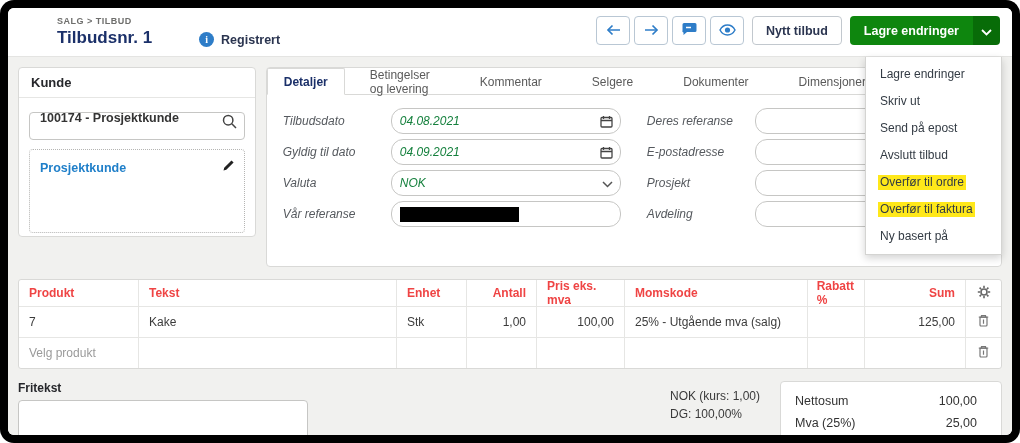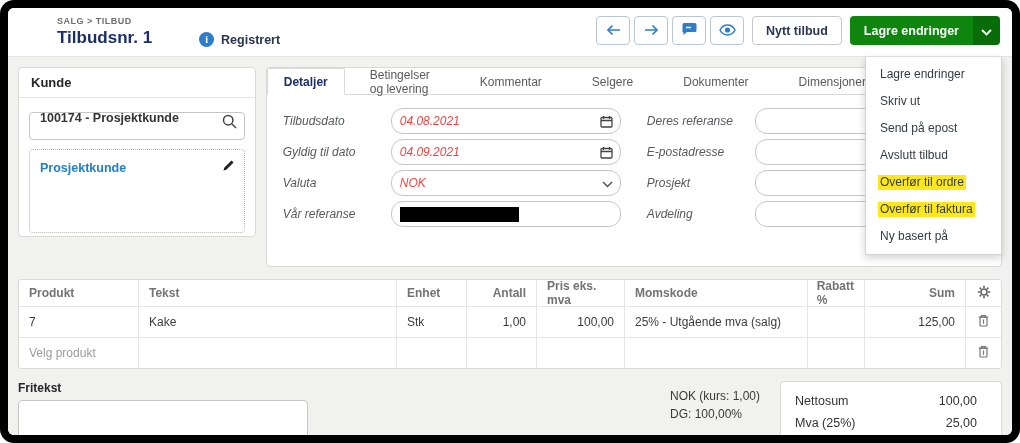--- a/index.html
+++ b/index.html
@@ -43,32 +43,32 @@
   .pencil-icon { position:absolute; right:9px; top:8px; cursor:pointer; }
 
   .details-card { flex:1; height:200px; border:1px solid #d9d9d7; background:#fff; border-radius:4px; position:relative; }
   .tabbar { display:flex; border-bottom:1px solid #d9d9d7; height:27px; }
   .tab { font-size:12px; color:#5a5a5a; padding:0 24px; display:flex; align-items:center; cursor:pointer; border:1px solid transparent; margin-bottom:-1px; }
   .tab.active { font-weight:bold; color:#1b3069; background:#fff; border:1px solid #d9d9d7; border-bottom-color:#fff; border-radius:2px 2px 0 0; padding:0 16px; }
   .form { display:grid; grid-template-columns:1fr 1fr; column-gap:26px; padding:13px 16px 0 16px; }
   .fcol { display:flex; flex-direction:column; gap:5px;font-style:italic; }
   .frow { display:flex; align-items:center; height:26px; }
   .flabel { width:108px; font-size:12px; color:#55595e; flex:none; }
-  .finput { position:relative; flex:1; height:26px; border:1px solid #c6c6c4; border-radius:12px; background:#fff; display:flex; align-items:center; padding:0 8px; font-size:12px; color:#ef4444; cursor:text; }
+  .finput { position:relative; flex:1; height:26px; border:1px solid #c6c6c4; border-radius:12px; background:#fff; display:flex; align-items:center; padding:0 8px; font-size:12px; color:#15803d; cursor:text; }
   .finput .ficon { position:absolute; right:7px; top:6px; }
   .redacted { width:56%; height:15px; background:#000; }
 
   
   .ptable { margin-top:12px; background:#fff; border:1px solid #d9d9d7; border-radius:3px; overflow:hidden; }
   .trow { display:grid; grid-template-columns:120px 258px 70px 70px 88px 183px 57px 101px 35px; }
   .tcell { padding:0 10px; font-size:12px; color:#3b3b3b; border-right:1px solid #e6e6e4; display:flex; align-items:center; height:26px; }
   .trow.data .tcell { height:31px; border-top:1px solid #e6e6e4; }
   .tcell:last-child { border-right:none; justify-content:center; }
   .tcell.r { justify-content:flex-end; }
-  .thead .tcell { font-weight:bold; color:#737373; }
+  .thead .tcell { font-weight:bold; color:#ef4444; }
   .placeholder { color:#9a9a9a; }
   .trash-btn, .gear-btn { cursor:pointer; display:flex; align-items:center; }
 
   
   .bottom { display:flex; margin-top:12px; align-items:flex-start; }
   .fritekst-label { font-size:12px; font-weight:bold; color:#26272b; margin-bottom:5px; }
   .fritekst-wrap { position:relative; width:290px; }
   .fritekst { width:290px; height:50px; border:1px solid #c6c6c4; border-radius:4px; resize:none; font-family:"Liberation Sans",sans-serif; font-size:12px; padding:5px 8px; color:#333; }
   .resize-handle { position:absolute; right:2px; bottom:5px; }
   .spacer { flex:1; }

